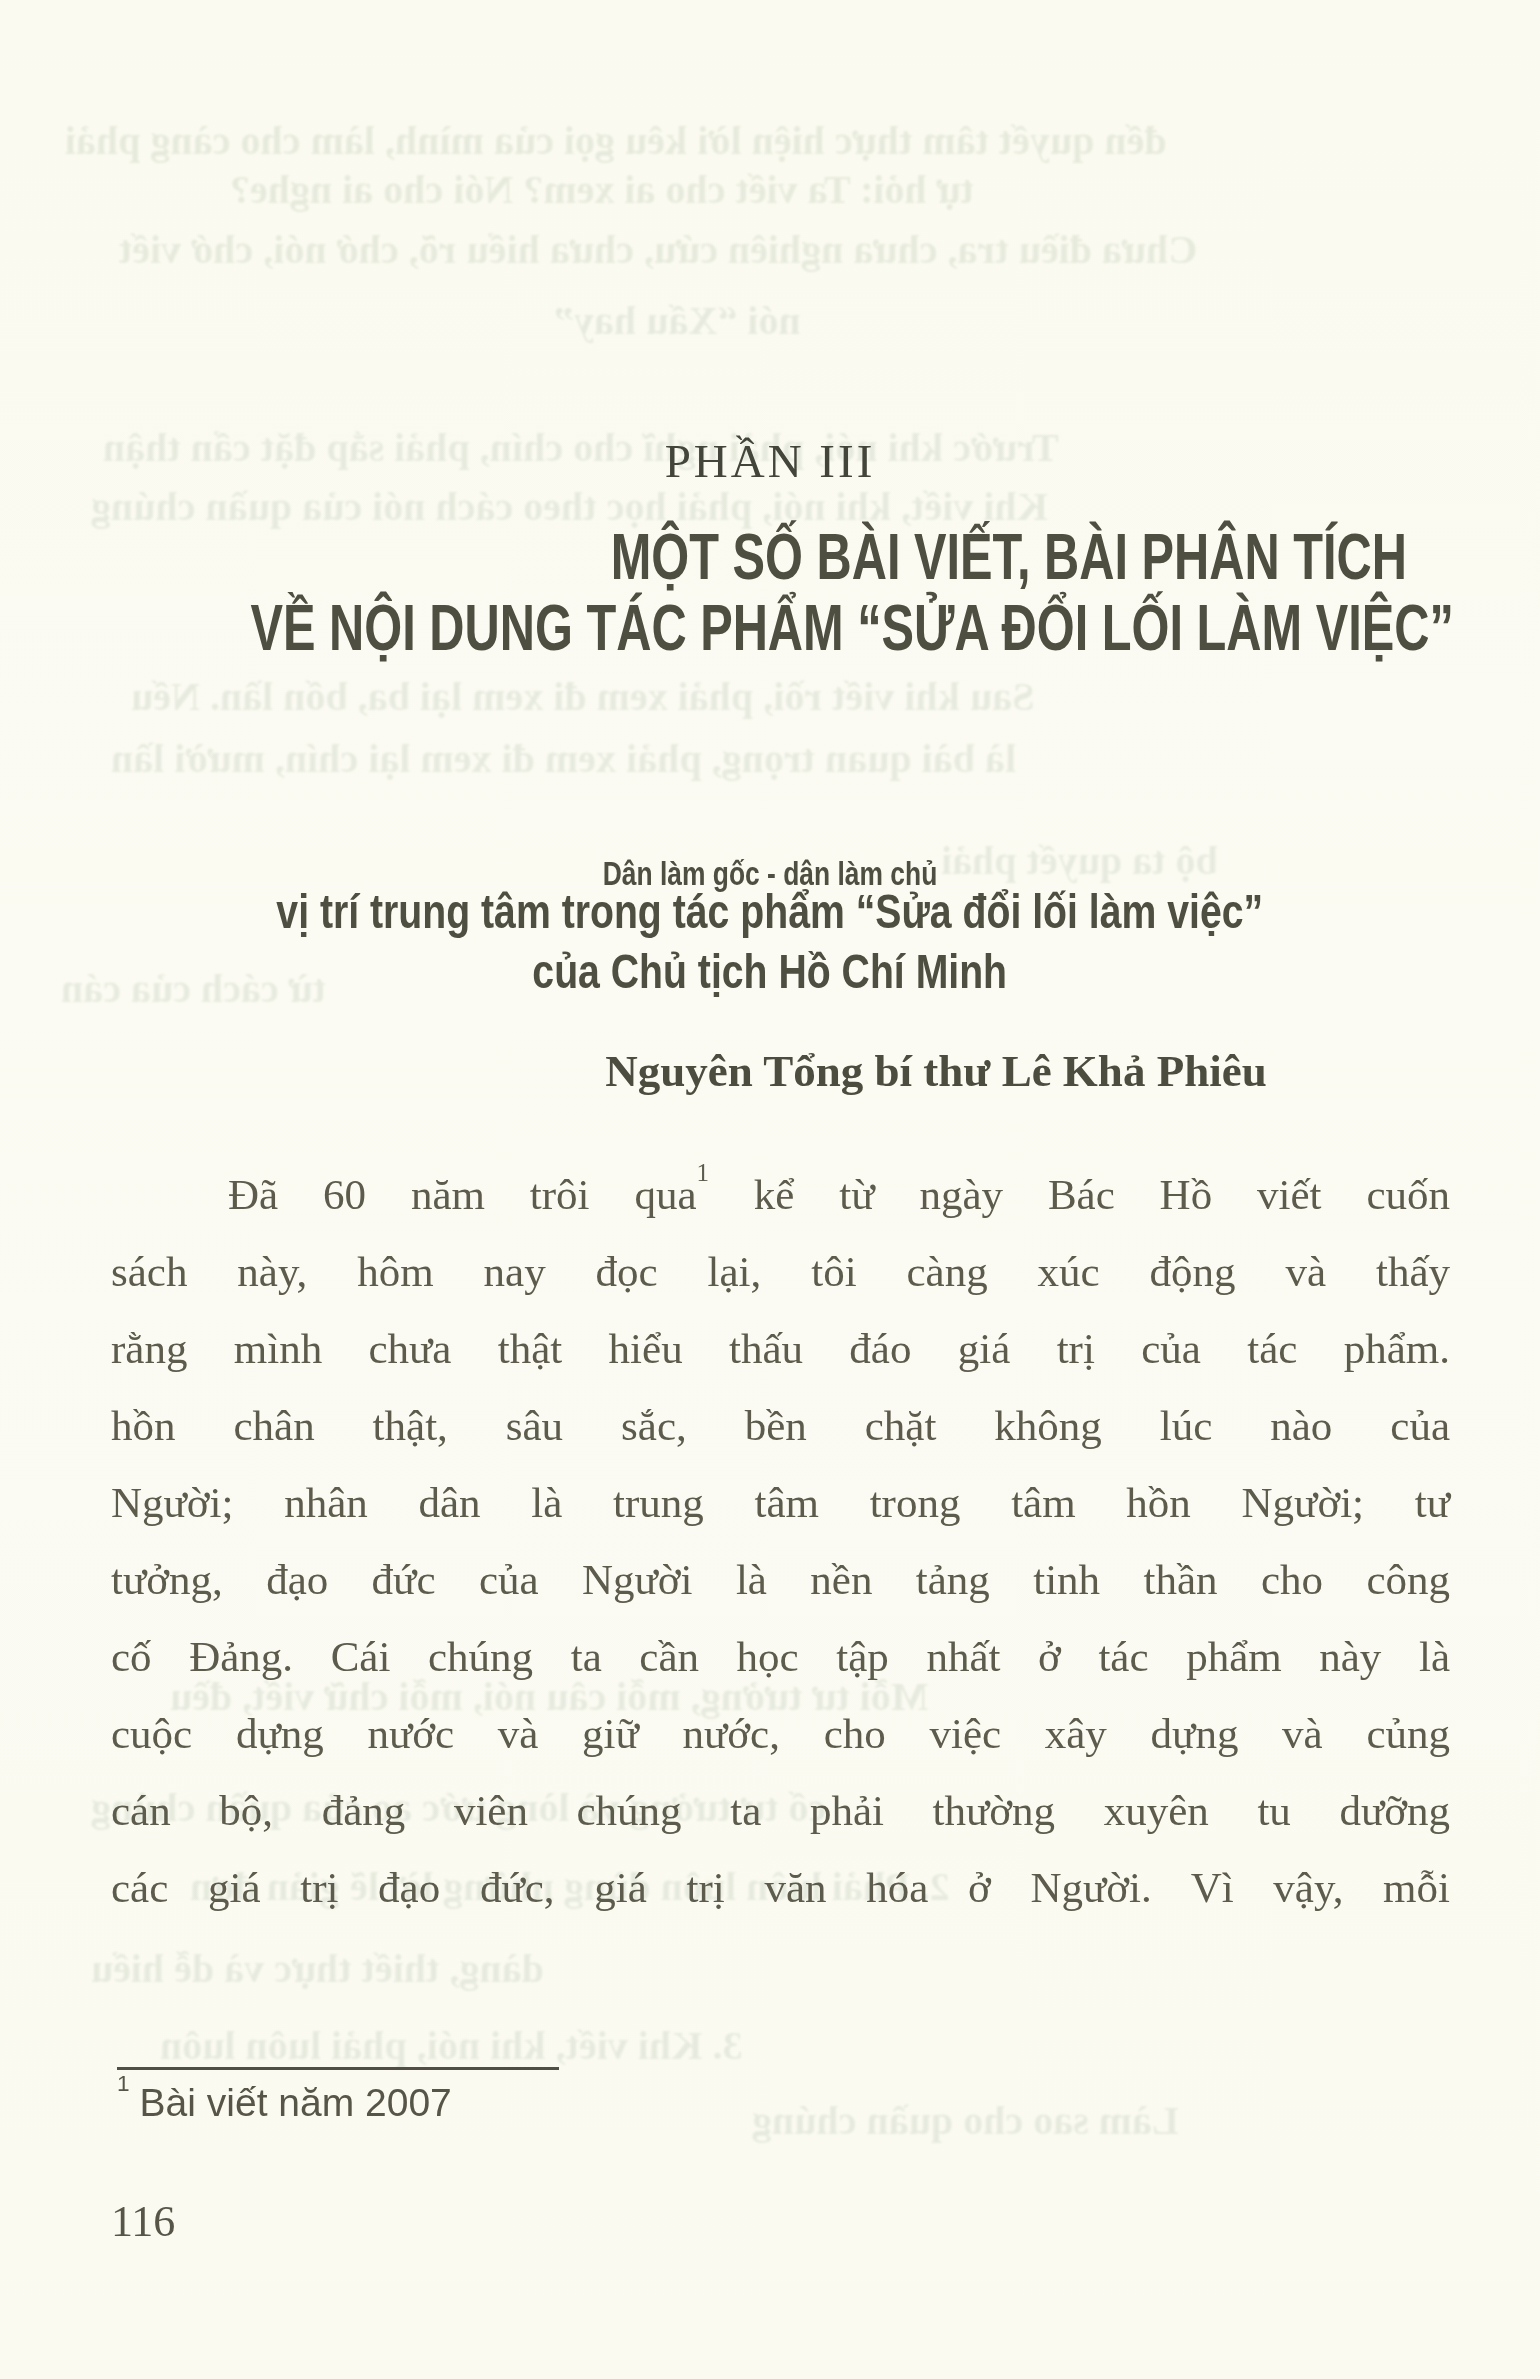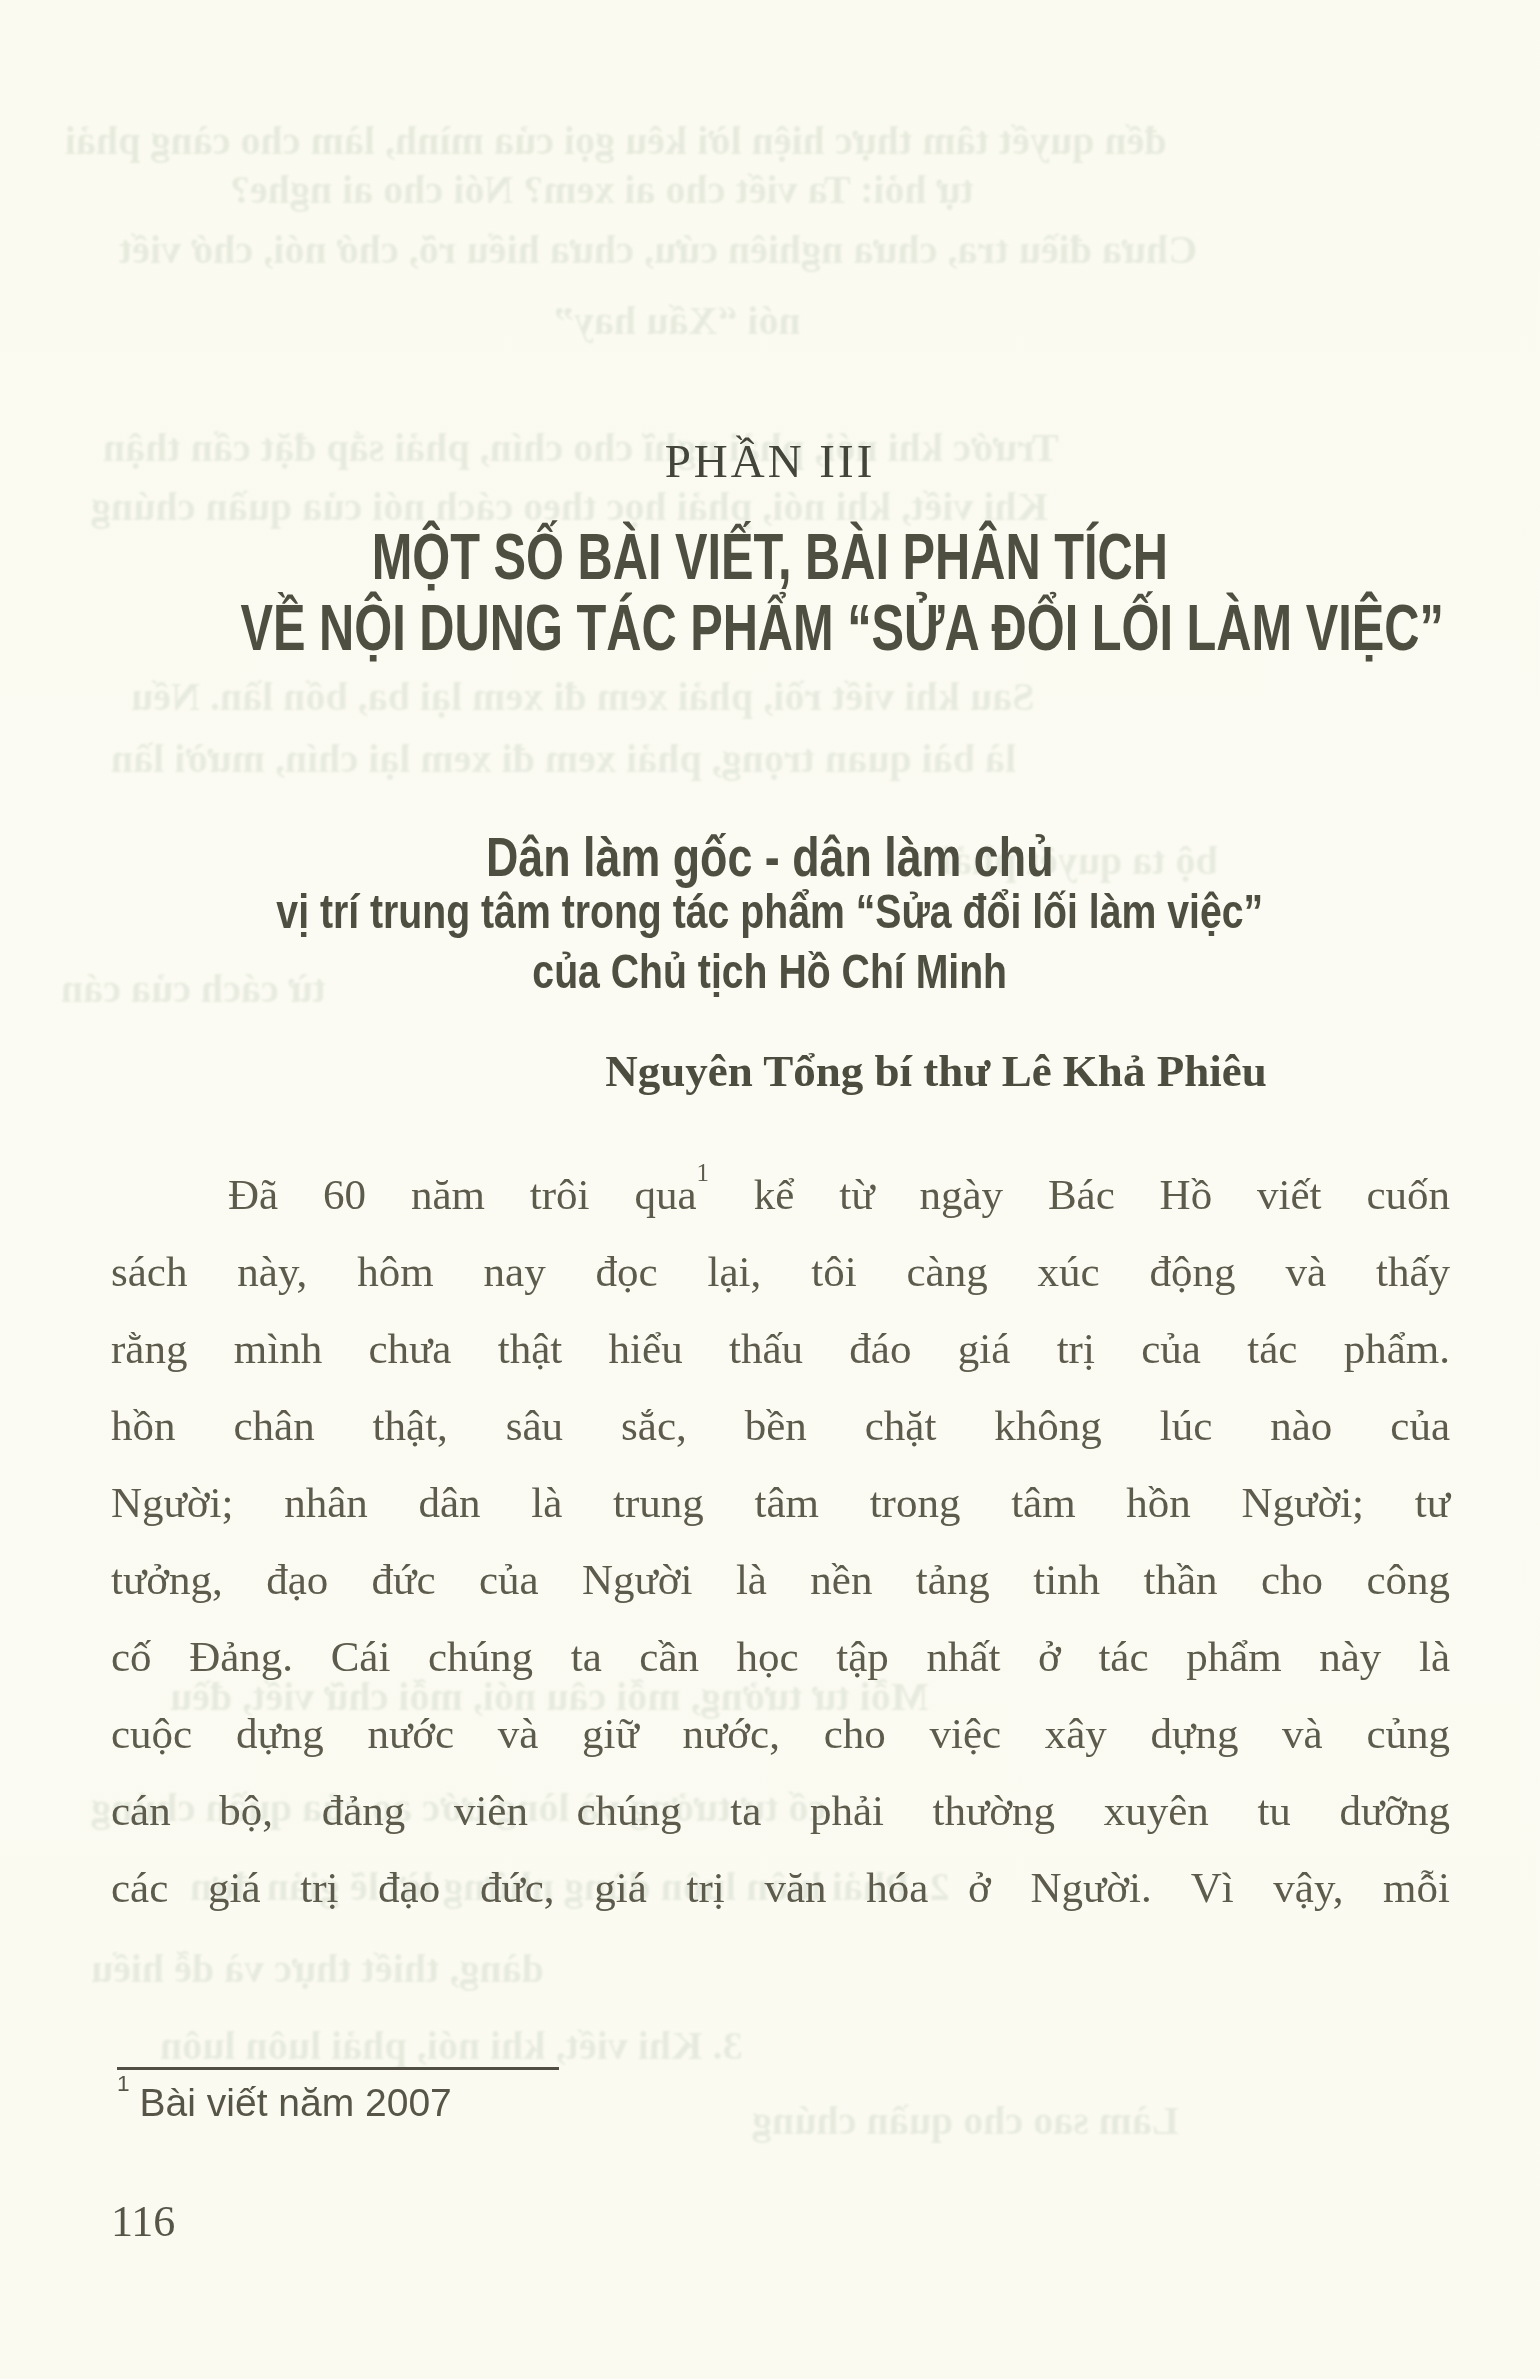--- a/index.html
+++ b/index.html
@@ -48,43 +48,43 @@
   .part-label{
     position:absolute;top:434px;left:0;right:0;
     text-align:center;
     font-family:"Liberation Serif", serif;
     font-weight:normal;
     font-size:47px;
     letter-spacing:3px;
     color:#44453a;
   }
   .sec-title{
-    position:absolute;left:0;right:0;
-    text-align:center;
+    position:absolute;left:10px;right:0;
+    text-align:right;
     color:#4e4e41;
     white-space:nowrap;
   }
   .condensed{
     display:inline-block;
     font-family:"Liberation Sans", sans-serif;
     font-weight:bold;
     transform:scaleX(0.75);
     transform-origin:center;
     white-space:nowrap;
   }
   .sec-title.l1{top:519px;font-size:65px;}
   .sec-title.l2{top:590px;font-size:65px;padding-left:40px;}
   .art-title{
     position:absolute;left:0;right:0;
     text-align:center;
     color:#4e4e41;
     white-space:nowrap;
   }
   .art-title .condensed{transform:scaleX(0.8);}
-  .art-title.l1{top:824px;font-size:56px;}
+  .art-title.l1{top:855px;font-size:33px;}
   .art-title.l2{top:883px;font-size:49px;}
   .art-title.l3{top:943px;font-size:49px;}
   .author{
     position:absolute;top:1045px;left:0;right:0;
     text-align:center;
     transform:translateX(166px);
     font-family:"Liberation Serif", serif;
     font-weight:bold;
     font-size:45px;
     color:#4c4c3f;

